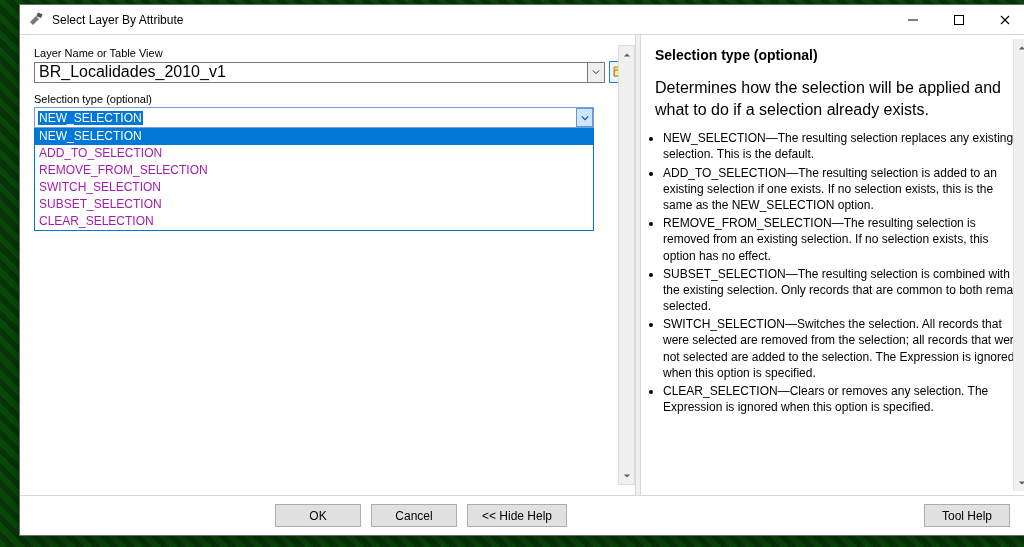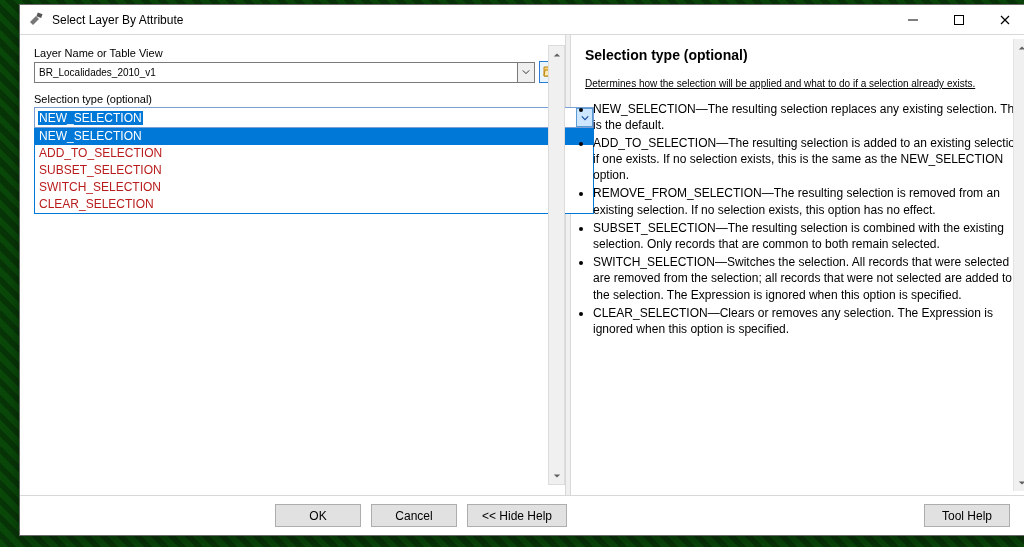--- a/index.html
+++ b/index.html
@@ -54,21 +54,21 @@
     color: #000;
   }
   .win-btn svg { width: 10px; height: 10px; }
 
   .content {
     flex: 1;
     display: flex;
     overflow: hidden;
   }
   .left-pane {
-    width: 545px;
+    width: 615px;
     border: none;
     padding: 12px 2px 0 14px;
     position: relative;
   }
   .divider {
     width: 6px;
     background: #f0f0f0;
     border-left: 1px solid #d8d8d8;
     border-right: 1px solid #d8d8d8;
   }
@@ -84,21 +84,21 @@
     margin-bottom: 2px;
   }
   .row { display: flex; align-items: center; }
   .combo {
     flex: 1;
     height: 21px;
     border: 1px solid #7a7a7a;
     background: #fff;
     display: flex; align-items: center;
     padding: 0 0 0 4px;
-    font-size: 10px;
+    font-size: 16px;
     position: relative;
   }
   .combo .cbtn {
     width: 17px; height: 19px;
     border-left: 1px solid #7a7a7a;
     display:flex; align-items:center; justify-content:center;
     background: #efefef;
   }
   .combo .cbtn svg { width:8px; height:8px; }
   .browse-btn {
@@ -140,41 +140,41 @@
   .dropdown-list {
     width: 560px;
     border: 1px solid #0078d7;
     border-top: none;
     background: #fff;
   }
   .dropdown-list .opt {
     padding: 1px 4px;
     font-size: 12px;
     line-height: 15px;
-    color: #b91c1c;
+    color: #a21caf;
   }
   .dropdown-list .opt.sel {
     background: #0078d7; color: #fff;
   }
 
   .left-scroll-track {
     position:absolute; right:0; top:10px; bottom:10px;
     width:17px; background:#f0f0f0;
     border:1px solid #dcdcdc;
     display:flex; flex-direction:column;
   }
   .sc-btn { height:17px; display:flex;align-items:center;justify-content:center; background:#f0f0f0;}
   .sc-btn svg{width:8px;height:8px;fill:#606060;}
   .sc-track{flex:1;}
 
   .right-pane h2 {
     font-size: 14px; font-weight: 700;
     margin: 0 0 14px 0;
   }
-  .right-pane p { margin: 0 0 10px 0; font-size: 10px; line-height: 1.35; text-decoration: underline; }
+  .right-pane p { margin: 0 0 10px 0; font-size: 16px; line-height: 1.35; }
   .right-pane ul { margin: 0 0 0 8px; padding:0; }
   .right-pane li { font-size: 12px; line-height: 1.35; margin-bottom: 2px; }
 
   .right-scroll {
     position:absolute; right:0; top:4px; bottom:4px;
     width:17px; background:#f0f0f0;
     border-left:1px solid #e3e3e3;
     display:flex; flex-direction:column;
   }
 
@@ -262,22 +262,23 @@
           <div class="sel-text"><span>NEW_SELECTION</span></div>
           <div class="dbtn">
             <svg viewBox="0 0 10 10">
                 <path d="M1 3 L5 7 L9 3" fill="none" stroke="#114a9e" stroke-width="1.4"></path>
               </svg>
           </div>
         </div>
         <div class="dropdown-list">
           <div class="opt sel">NEW_SELECTION</div>
           <div class="opt">ADD_TO_SELECTION</div>
+          <div class="opt">REMOVE_FROM_SELECTION</div>
+          <div class="opt">SWITCH_SELECTION</div>
           <div class="opt">SUBSET_SELECTION</div>
-          <div class="opt">SWITCH_SELECTION</div>
           <div class="opt">CLEAR_SELECTION</div>
         </div>
       </div>
 
       <div class="left-scroll-track">
         <div class="sc-btn">
             <svg viewBox="0 0 10 10">
               <path d="M1 7 L5 3 L9 7 Z"></path>
             </svg>
           </div>

